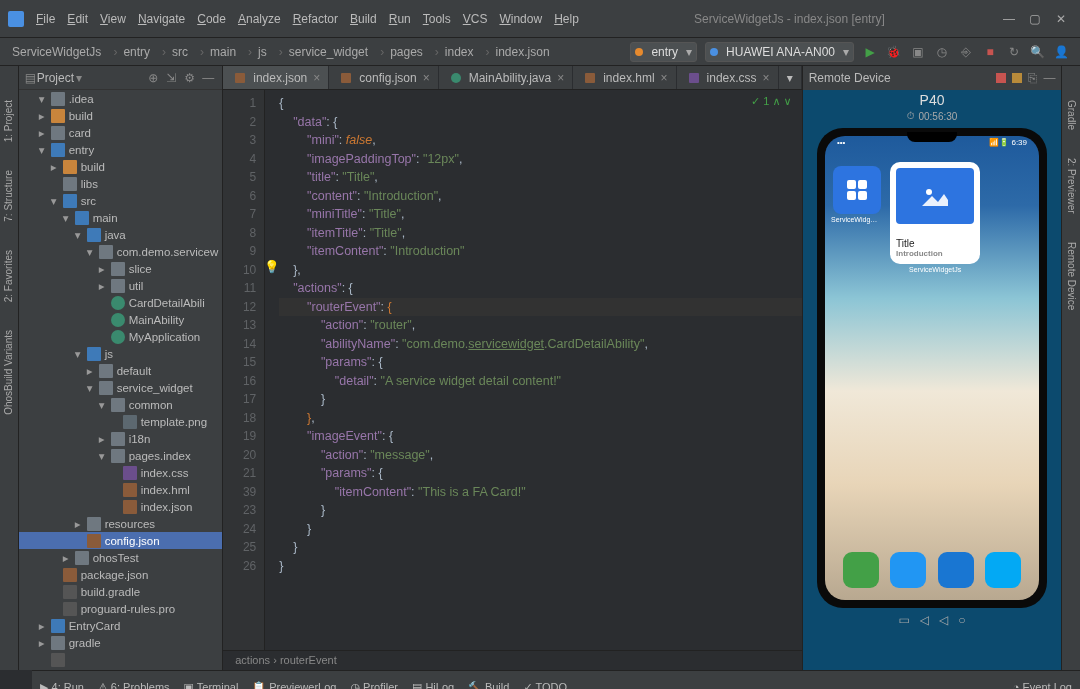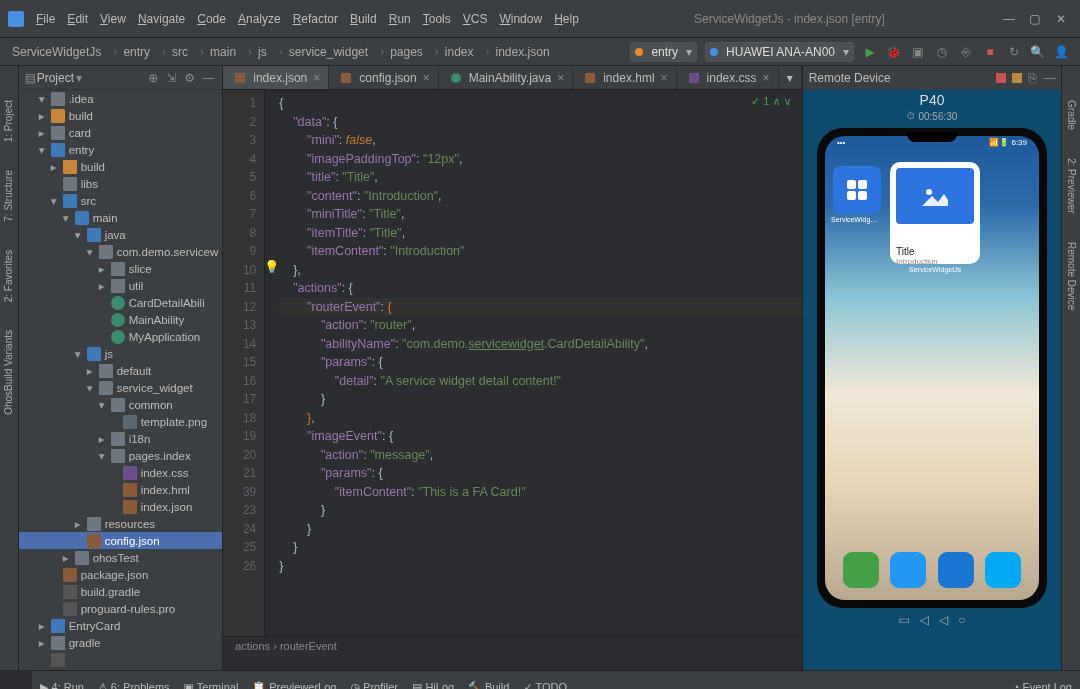--- a/index.html
+++ b/index.html
@@ -49,40 +49,40 @@
 .gutter { width:42px; background:#313335; text-align:right; color:#606366; font-family:Consolas,monospace; font-size:12px; padding:4px 8px 4px 0; line-height:18.5px; border-right:1px solid #222; }
 .code { flex:1; font-family:Consolas,monospace; font-size:12.5px; line-height:18.5px; padding:4px 0 4px 14px; color:#a9b7c6; position:relative; }
 .code .ln { height:18.5px; white-space:pre; }
 .code .hl { background:#323232; }
 .k { color:#9876aa; } 
 .s { color:#6a8759; } 
 .p { color:#cc7832; } 
 .f { color:#cc7832; font-style:italic; }
 .ul { text-decoration:underline; }
 .bulb { position:absolute; left:-1px; top:168px; color:#f0a732; }
-.crumb2 { height:34px; padding:3px 12px; color:#888; border-top:1px solid #222; font-size:11px; }
+.crumb2 { height:20px; padding:3px 12px; color:#888; border-top:1px solid #222; font-size:11px; }
 .previewer { width:280px; background:#3c3f41; display:flex; flex-direction:column; border-left:1px solid #222; }
 .pv-head { height:24px; display:flex; align-items:center; padding:0 6px; gap:6px; }
 .pv-head .spacer { flex:1; }
 .sq { width:10px; height:10px; }
 .device-area { flex:1; display:flex; flex-direction:column; align-items:center; background:#0c4a6e; }
 .dev-title { color:#ddd; margin-top:2px; font-size:14px; }
 .dev-time { color:#aaa; font-size:10px; margin:2px 0 6px; display:flex; align-items:center; gap:4px; }
 .phone { width:230px; height:480px; background:#0a0a0a; border-radius:26px; padding:8px; position:relative; }
 .screen { width:100%; height:100%; border-radius:20px; background:linear-gradient(180deg,#1e5a9c 0%,#2d6aa8 15%,#8cc5d5 35%,#f0e8d8 55%,#e8d5b8 75%,#b8a890 100%); position:relative; overflow:hidden; }
 .notch { position:absolute; top:4px; left:50%; transform:translateX(-50%); width:50px; height:10px; background:#000; border-radius:0 0 8px 8px; z-index:5; }
 .statusbar { position:absolute; top:2px; width:100%; display:flex; justify-content:space-between; padding:0 12px; font-size:8px; color:#fff; }
 .widget-sm { position:absolute; top:30px; left:8px; width:48px; height:48px; background:#2d74e0; border-radius:8px; display:flex; align-items:center; justify-content:center; }
 .widget-sm .grid { width:20px; height:20px; display:grid; grid-template:1fr 1fr/1fr 1fr; gap:2px; }
 .widget-sm .grid div { background:#fff; border-radius:2px; }
 .widget-lbl-sm { position:absolute; top:80px; left:6px; font-size:7px; color:#fff; }
 .widget-lg { position:absolute; top:26px; left:65px; width:90px; height:102px; background:#fff; border-radius:10px; padding:6px; }
 .widget-lg .img { width:100%; height:56px; background:#2d74e0; border-radius:4px; display:flex; align-items:center; justify-content:center; }
-.widget-lg .wtitle { color:#222; font-size:10px; margin-top:22px; }
-.widget-lg .wsub { color:#888; font-size:8px; }
+.widget-lg .wtitle { color:#222; font-size:10px; margin-top:14px; }
+.widget-lg .wsub { color:#888; font-size:8px;font-weight:bold; }
 .widget-lbl-lg { position:absolute; top:130px; left:84px; font-size:7px; color:#fff; }
 .dock { position:absolute; bottom:12px; width:100%; display:flex; justify-content:space-around; padding:0 12px; }
 .dock .app { width:36px; height:36px; border-radius:9px; }
 .pv-foot { height:24px; display:flex; align-items:center; justify-content:center; gap:10px; color:#aaa; }
 .bottom-tools { height:22px; background:#3c3f41; border-top:1px solid #222; display:flex; align-items:center; padding:16px 8px; gap:14px; font-size:11px;margin-left:32px; }
 .bottom-tools .spacer { flex:1; }
 .statusline { height:22px; background:#3c3f41; border-top:1px solid #222; display:flex; align-items:center; padding:0 8px; font-size:11px; color:#888; }
 .statusline .spacer { flex:1; }
 .statusline .green-dot { width:8px; height:8px; background:#43a047; border-radius:50%; margin-right:12px; }
 </style>

